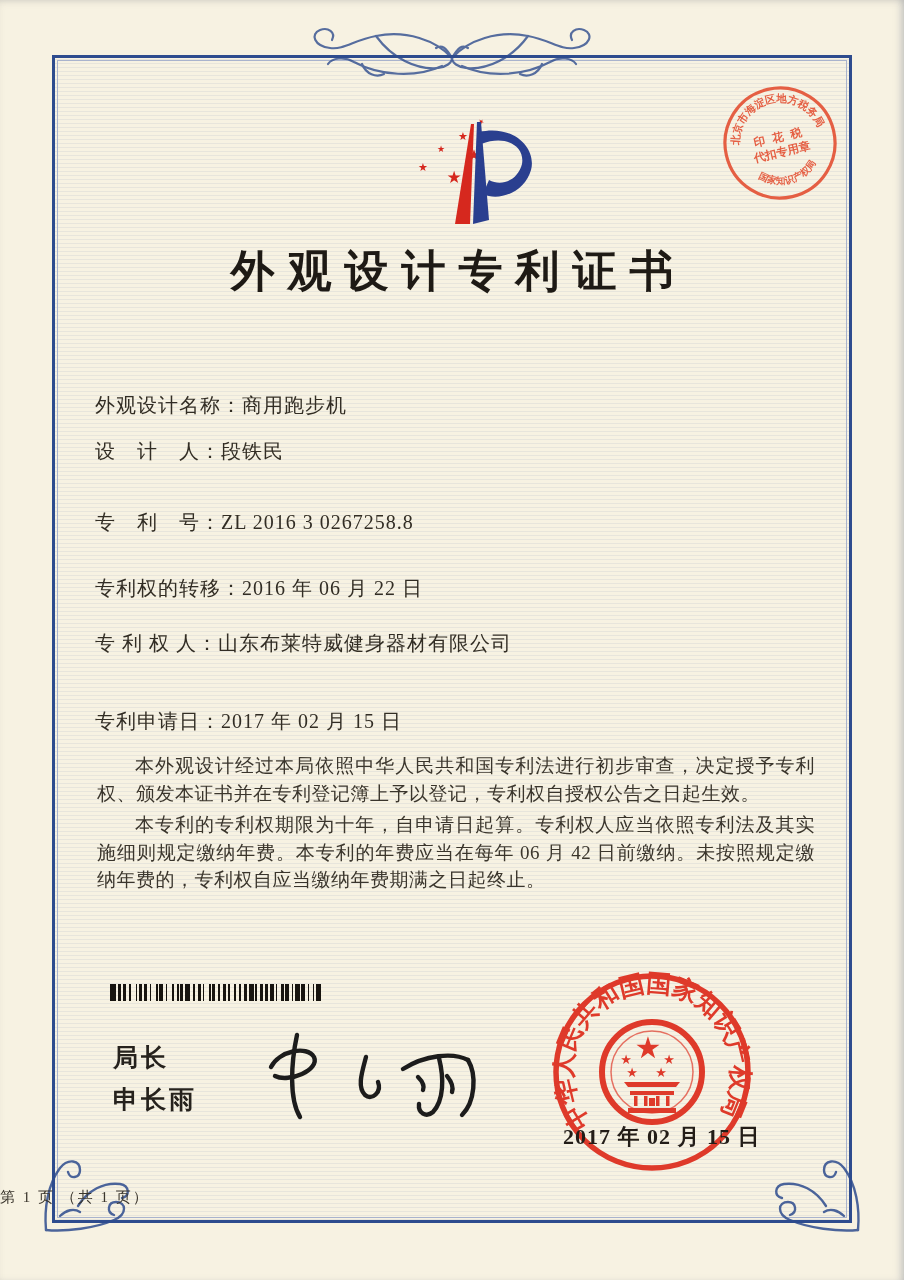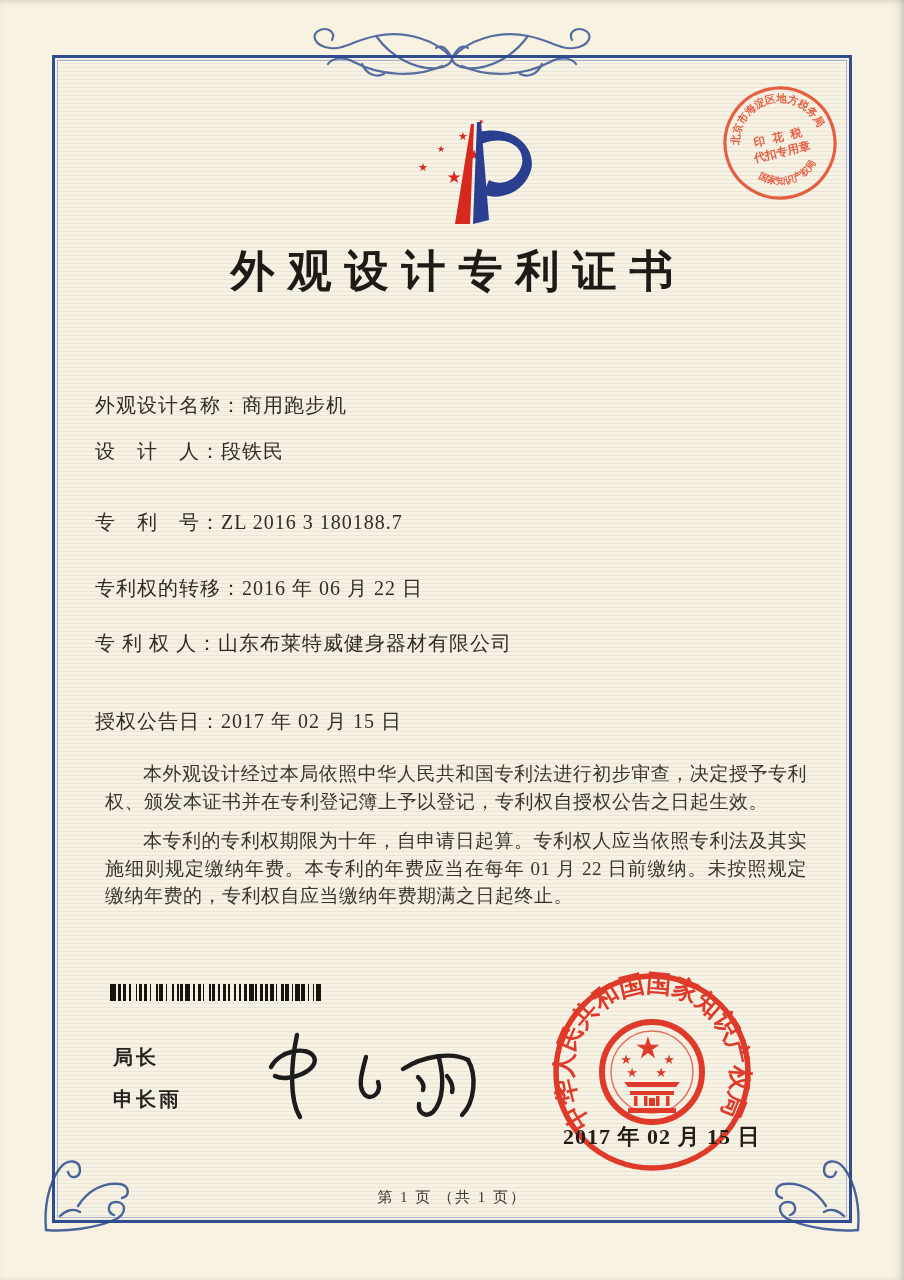--- a/index.html
+++ b/index.html
@@ -28,30 +28,30 @@
   .tax-stamp{position:absolute;left:720px;top:83px;transform:rotate(-13deg);opacity:.88;}
   .title{position:absolute;left:0;right:0;top:242px;text-align:center;
     font-size:44px;font-weight:700;letter-spacing:13px;padding-left:13px;color:var(--title-ink);}
   .fields{position:absolute;left:95px;top:368px;right:70px;}
   .field{position:absolute;left:0;font-size:20px;letter-spacing:1px;white-space:nowrap;color:#322d24;}
   .field:nth-of-type(1){top:4px;margin-top:20px;}  .field:nth-of-type(2){top:70px;}
   .field:nth-of-type(3){top:141px;}.field:nth-of-type(4){top:207px;}
   .field:nth-of-type(5){top:262px;}.field:nth-of-type(6){top:340px;}
   .paras{position:absolute;left:93px;top:748px;width:726px;font-size:19px;line-height:27.5px;
     text-align:justify;color:#3a352c;}
-  .paras p{margin:12px;text-indent:2em;letter-spacing:.5px;}
+  .paras p{margin:4px;text-indent:2em;letter-spacing:.5px;}
   .barcode{position:absolute;left:110px;top:984px;height:17px;display:flex;align-items:stretch;}
   .barcode .bar{background:#17140f;}
   .signer{position:absolute;left:113px;top:1036px;font-family:"Liberation Sans",sans-serif;
-    font-weight:700;font-size:20px;letter-spacing:3px;color:#26221d;line-height:42px;}
+    font-weight:700;font-size:25px;letter-spacing:3px;color:#26221d;line-height:42px;}
   .signature{position:absolute;left:235px;top:1015px;}
   .office-seal{position:absolute;left:550px;top:970px;opacity:.92;}
   .seal-date{position:absolute;left:563px;top:1122px;font-size:22px;font-weight:600;
     letter-spacing:1px;color:#231d18;white-space:nowrap;}
-  .footer{position:absolute;left:0;right:0;top:1188px;text-align:center;font-size:15px;
+  .footer{position:absolute;left:0;right:0;top:1188px;text-align:left;font-size:15px;
     letter-spacing:2px;color:#3a352c;}
   svg{display:block;}
   .arc-text{font-family:"Liberation Sans",sans-serif;font-weight:700;}
 </style>
 </head>
 <body>
 
 <div class="paper">
 
   <div class="texture"></div>
@@ -124,29 +124,29 @@
     </text>
     <text x="60" y="58" text-anchor="middle" class="arc-text" fill="var(--stamp-red)" font-size="11.5" letter-spacing="2">印 花 税</text>
     <text x="60" y="73" text-anchor="middle" class="arc-text" fill="var(--stamp-red)" font-size="11.5">代扣专用章</text>
   </svg>
 
   <div class="title">外观设计专利证书</div>
 
   <div class="fields">
     <div class="field"><span>外观设计名称：</span><span>商用跑步机</span></div>
     <div class="field"><span>设　计　人：</span><span>段铁民</span></div>
-    <div class="field"><span>专　利　号：</span><span>ZL 2016 3 180188.7</span></div>
+    <div class="field"><span>专　利　号：</span><span>ZL 2016 3 0267258.8</span></div>
     <div class="field"><span>专利权的转移：</span><span>2016 年 06 月 22 日</span></div>
     <div class="field"><span>专 利 权 人：</span><span>山东布莱特威健身器材有限公司</span></div>
-    <div class="field"><span>授权公告日：</span><span>2017 年 02 月 15 日</span></div>
+    <div class="field"><span>专利申请日：</span><span>2017 年 02 月 15 日</span></div>
   </div>
 
   <div class="paras">
     <p>本外观设计经过本局依照中华人民共和国专利法进行初步审查，决定授予专利权、颁发本证书并在专利登记簿上予以登记，专利权自授权公告之日起生效。</p>
-    <p>本专利的专利权期限为十年，自申请日起算。专利权人应当依照专利法及其实施细则规定缴纳年费。本专利的年费应当在每年 01 月 22 日前缴纳。未按照规定缴纳年费的，专利权自应当缴纳年费期满之日起终止。</p>
+    <p>本专利的专利权期限为十年，自申请日起算。专利权人应当依照专利法及其实施细则规定缴纳年费。本专利的年费应当在每年 06 月 42 日前缴纳。未按照规定缴纳年费的，专利权自应当缴纳年费期满之日起终止。</p>
   </div>
 
   <div class="barcode">
       <div class="bar" style="width: 6.4px;"></div>
       <div style="width: 1.6px;"></div>
       <div class="bar" style="width: 3.2px;"></div>
       <div style="width: 1.6px;"></div>
       <div class="bar" style="width: 3.2px;"></div>
       <div style="width: 3.2px;"></div>
       <div class="bar" style="width: 1.6px;"></div>

